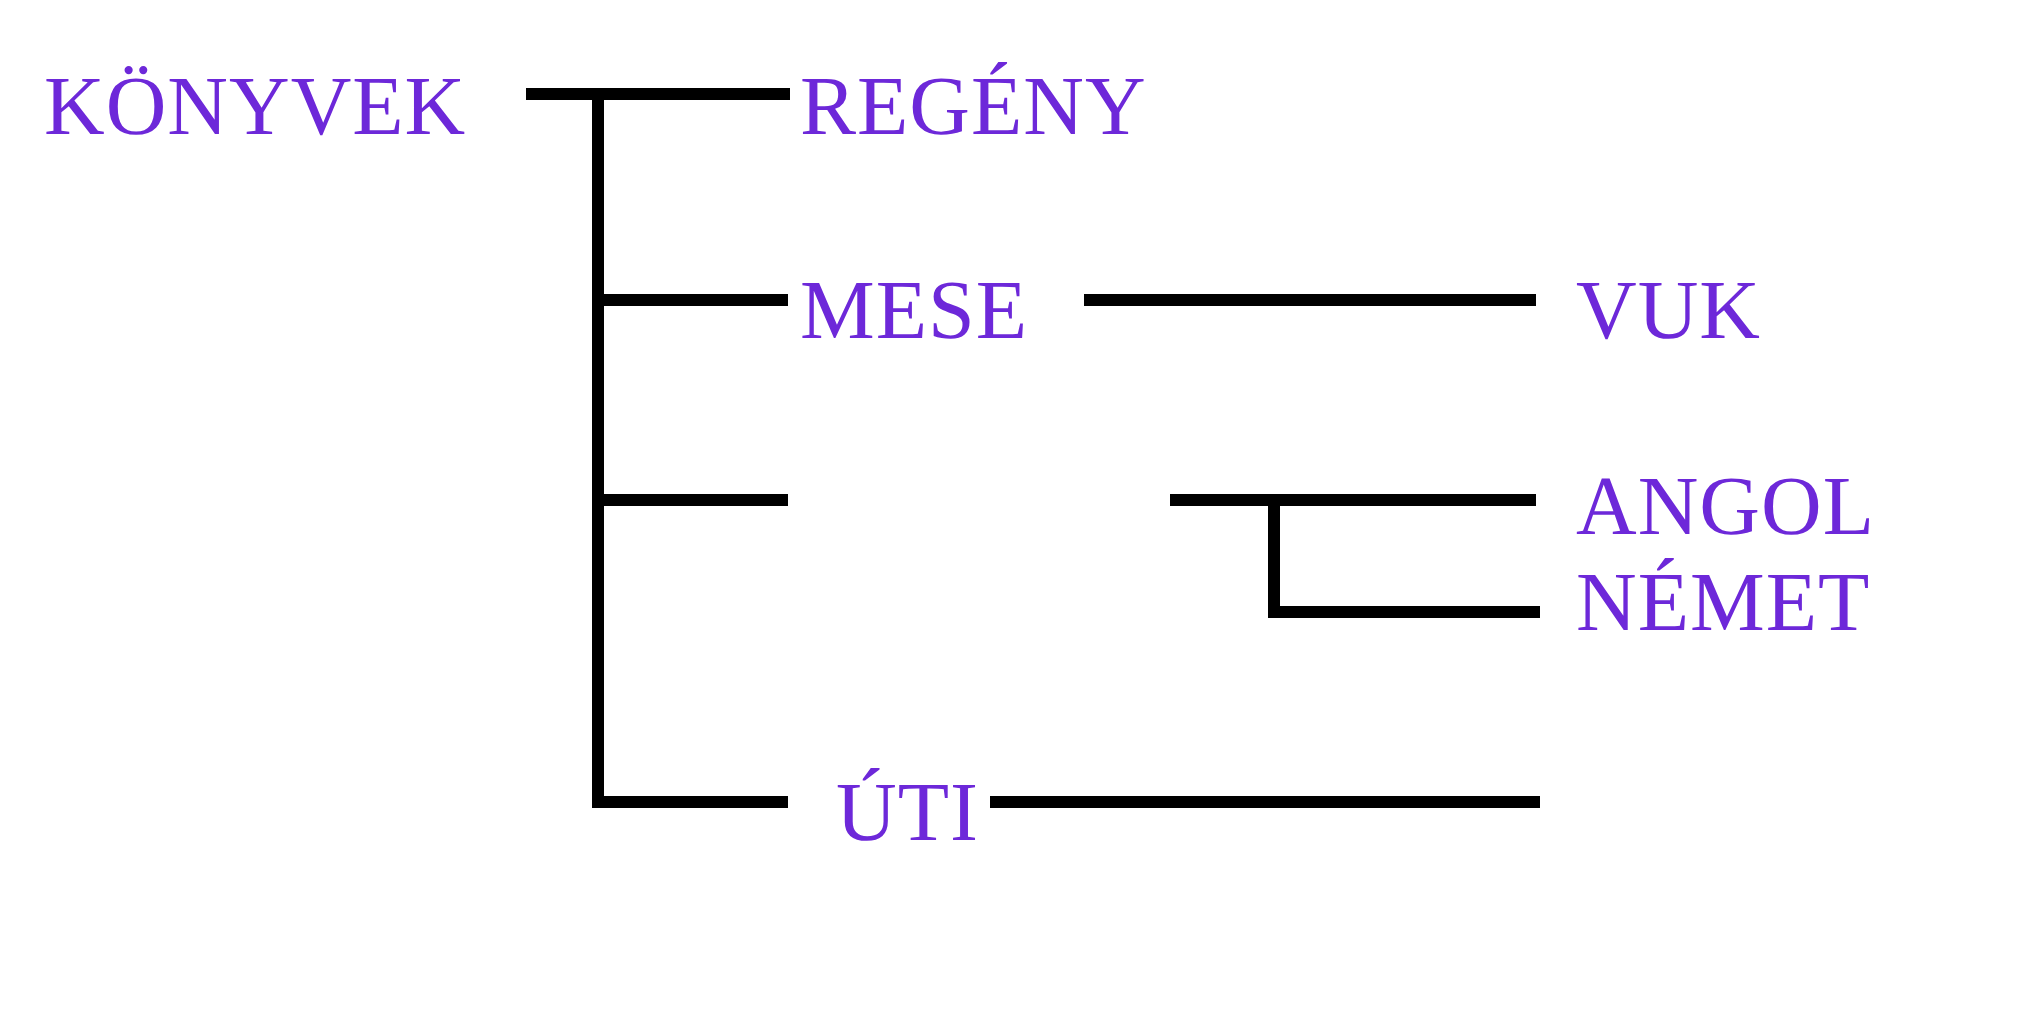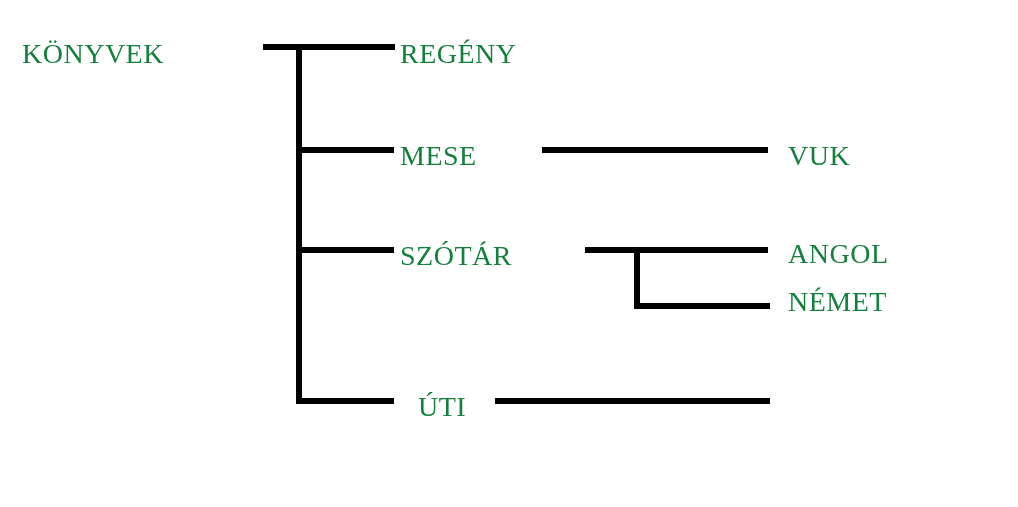--- a/index.html
+++ b/index.html
@@ -11,23 +11,23 @@
   #canvas {
     position: relative;
     width: 1018px;
     height: 507px;
     background: #ffffff;
     overflow: hidden;
     font-family: "Liberation Serif", "DejaVu Serif", serif;
   }
   .node-label {
     position: absolute;
-    color: #15803d;
+    color: #6d28d9;
     font-family: "Liberation Serif", "DejaVu Serif", serif;
-    font-size: 28px;
+    font-size: 42px;
     line-height: 42px;
     font-weight: normal;
     white-space: nowrap;
     letter-spacing: 0.5px;
   }
   .edge {
     position: absolute;
     background: #000000;
   }
   .edge-h { height: 6px; }
@@ -49,21 +49,20 @@
   <div class="edge edge-h" style="left:296px; top:147px; width:98px;"></div>
 
   <div class="node-label" style="left:400px; top:135px;">MESE</div>
 
   <div class="edge edge-h" style="left:542px; top:147px; width:226px;"></div>
 
   <div class="node-label" style="left:788px; top:135px;">VUK</div>
 
   <div class="edge edge-h" style="left:296px; top:247px; width:98px;"></div>
 
-  <div class="node-label" style="left:400px; top:235px;">SZÓTÁR</div>
 
   <div class="edge edge-h" style="left:585px; top:247px; width:183px;"></div>
 
   <div class="edge edge-v" style="left:634px; top:247px; height:62px;"></div>
 
   <div class="edge edge-h" style="left:634px; top:303px; width:136px;"></div>
 
   <div class="node-label" style="left:788px; top:281px;">NÉMET</div>
 
   <div class="node-label" style="left:788px; top:233px;">ANGOL</div>

